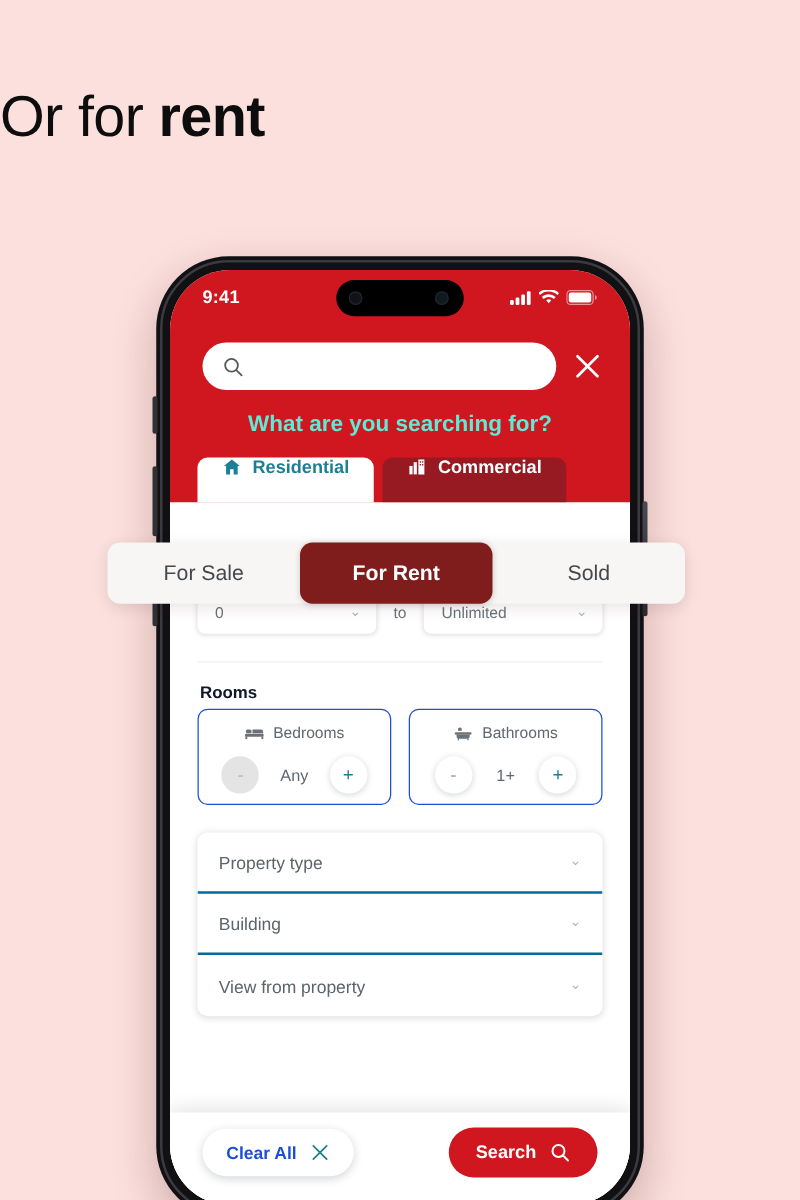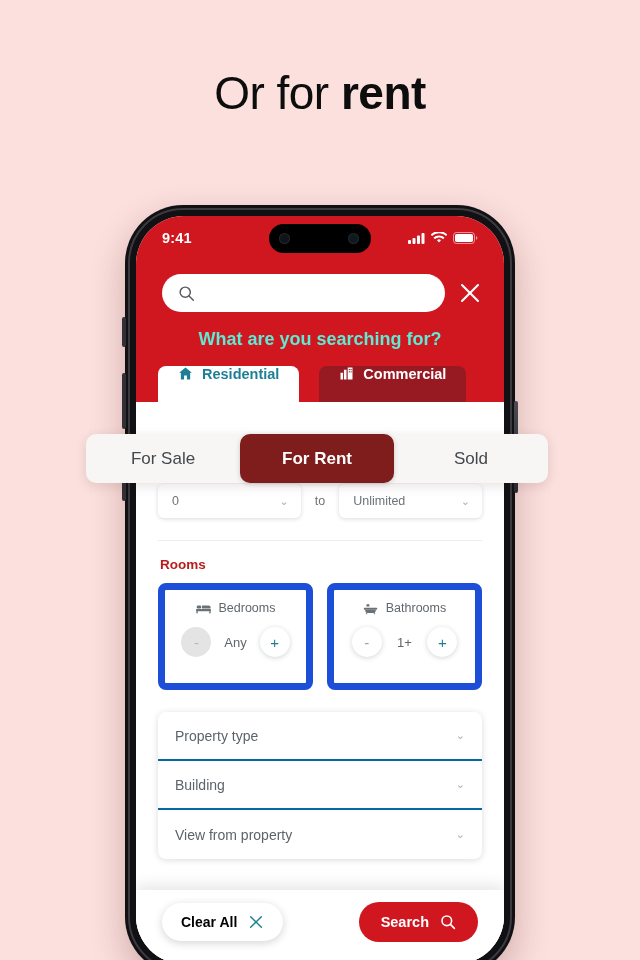--- a/index.html
+++ b/index.html
@@ -8,21 +8,20 @@
     overflow: hidden;
     background: #fbe0dd;
     font-family: "Liberation Sans", sans-serif;
   }
 
   .page { position: relative; width: 640px; height: 960px; background: #fbe0dd; }
 
   
   .headline {
     position: absolute; top: 62px; left: 0; width: 640px;
-    text-align: center;
     font-size: 46px; line-height: 62px;
     color: #0d0d0d; font-weight: 400; letter-spacing: -0.5px;
   }
   .headline .bold { font-weight: 700; }
 
   
   .phone {
     position: absolute; left: 125px; top: 205px;
     width: 390px; height: 770px;
     border-radius: 58px;
@@ -97,49 +96,49 @@
 
   
   .tabs { display: flex; gap: 0; padding: 0 22px; position: relative; }
   .tab {
     display: flex; align-items: flex-start; justify-content: center; gap: 9px;
     height: 36px; padding: 0 20px;
     border-radius: 8px 8px 0 0;
     font-size: 14.5px; font-weight: 700; cursor: pointer;
   }
   .tab.active { background: #fff; color: #1d7f95; }
-  .tab.inactive { background: #971a22; color: #fff; margin-left: 20px; }
+  .tab.inactive { background: #971a22; color: #fff; margin-left: 7px; }
 
   
   .body {
     background: #fff; height: 560px; position: relative;
     padding: 0 22px;
   }
   .seg-spacer { height: 56px; }
 
   .label {
-    font-size: 13.5px; color: #b91c1c; font-weight: 700;
-    margin: 0 0 11px 2px;
+    font-size: 13.5px; color: #0f172a; font-weight: 700;
+    margin: 0 0 0 2px;
   }
   .price-row { display: flex; align-items: center; gap: 14px; }
   .select {
     flex: 1; height: 34px; background: #fff; border-radius: 6px;
     box-shadow: 0 1px 4px rgba(30,40,50,.17);
     display: flex; align-items: center; justify-content: space-between;
     padding: 0 12px 0 14px; font-size: 12.5px; color: #6c7379; cursor: pointer;
   }
   .to-sep { font-size: 12.5px; color: #6c7379; }
   .chev { color: #aab0b5; font-size: 11px; line-height: 1; }
 
   .divider { height: 1px; background: #eceff1; margin: 22px 0 0; }
 
   .rooms-row { display: flex; gap: 14px; margin-top: 6px; }
   .room-card {
-    flex: 1; border: 7px solid #1d4ed8; border-radius: 8px;
-    padding: 11px 0 26px;
+    flex: 1; border: 1px solid #1d4ed8; border-radius: 8px;
+    padding: 11px 0 8px;
   }
   .room-title {
     display: flex; align-items: center; justify-content: center; gap: 8px;
     font-size: 12.5px; color: #60676d; margin-bottom: 12px;
   }
   .stepper { display: flex; align-items: center; justify-content: space-around; padding: 0 10px; }
   .step-btn {
     width: 30px; height: 30px; border-radius: 50%;
     background: #fff; box-shadow: 0 1px 5px rgba(30,40,50,.2);
     display: flex; align-items: center; justify-content: center;
@@ -164,21 +163,21 @@
   .bottombar {
     position: absolute; left: 0; right: 0; bottom: 0; height: 72px;
     background: #fff; box-shadow: 0 -4px 14px rgba(30,40,50,.12);
     display: flex; align-items: center; justify-content: space-between;
     padding: 0 26px 8px;
   }
   .clear-btn {
     display: flex; align-items: center; gap: 11px;
     height: 38px; padding: 0 19px; border-radius: 19px;
     background: #fff; box-shadow: 0 2px 8px rgba(30,40,50,.2);
-    color: #000000; font-size: 14px; font-weight: 700; cursor: pointer;
+    color: #1d4ed8; font-size: 14px; font-weight: 700; cursor: pointer;
   }
   .search-btn {
     display: flex; align-items: center; gap: 11px;
     height: 40px; padding: 0 22px; border-radius: 20px;
     background: #d0161f; color: #fff; font-size: 14.5px; font-weight: 700;
     cursor: pointer;
   }
 
   
   .segmented {

